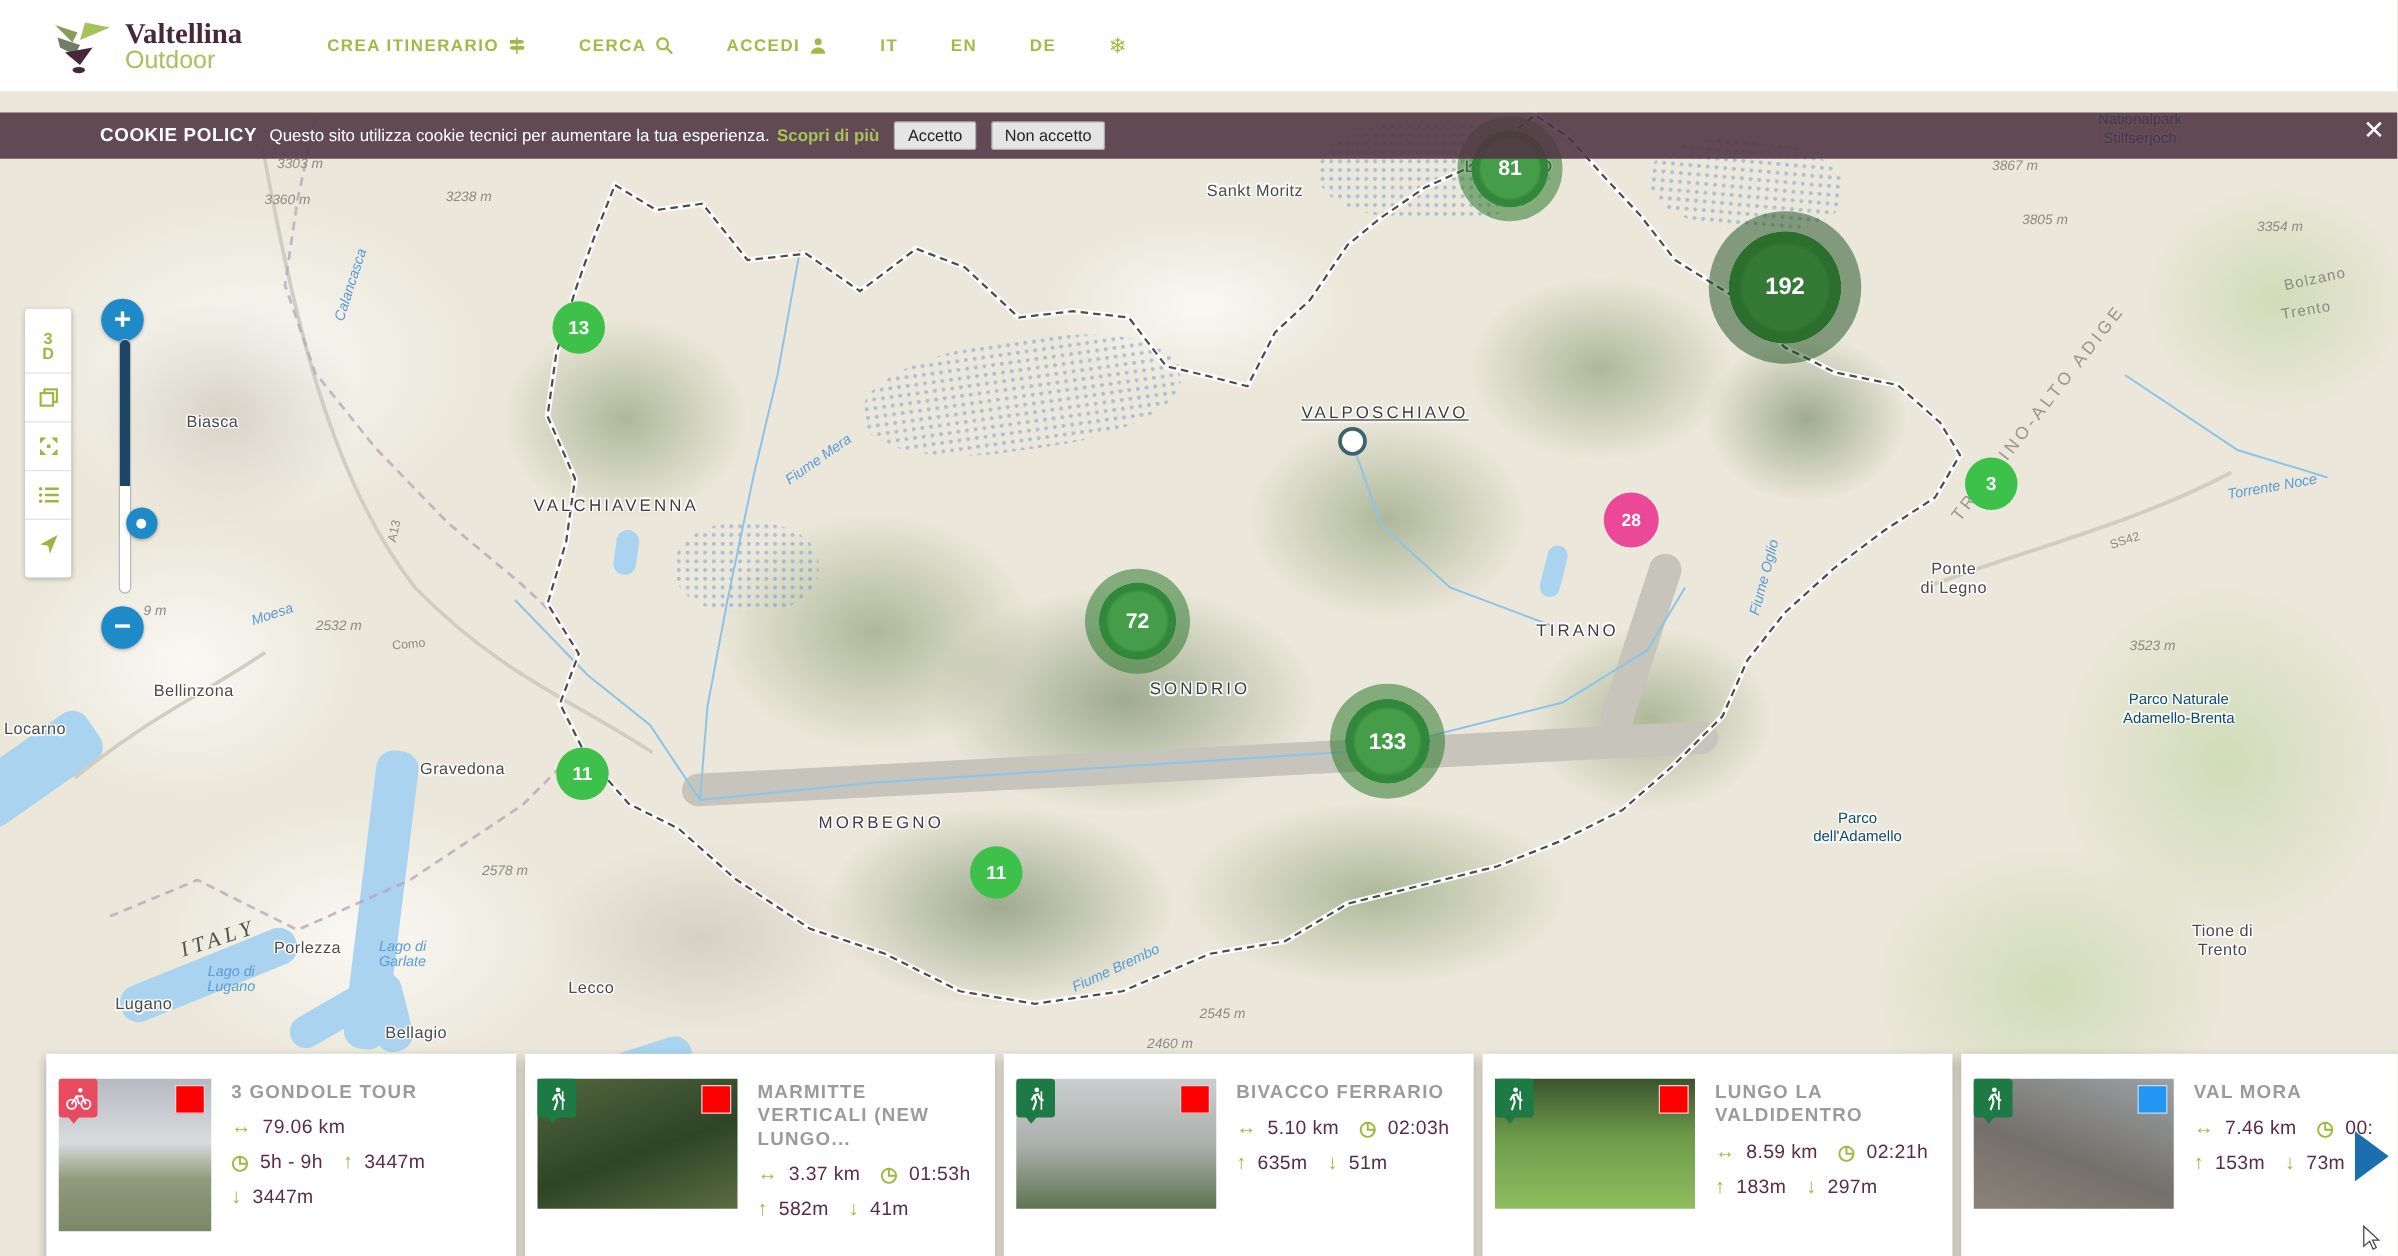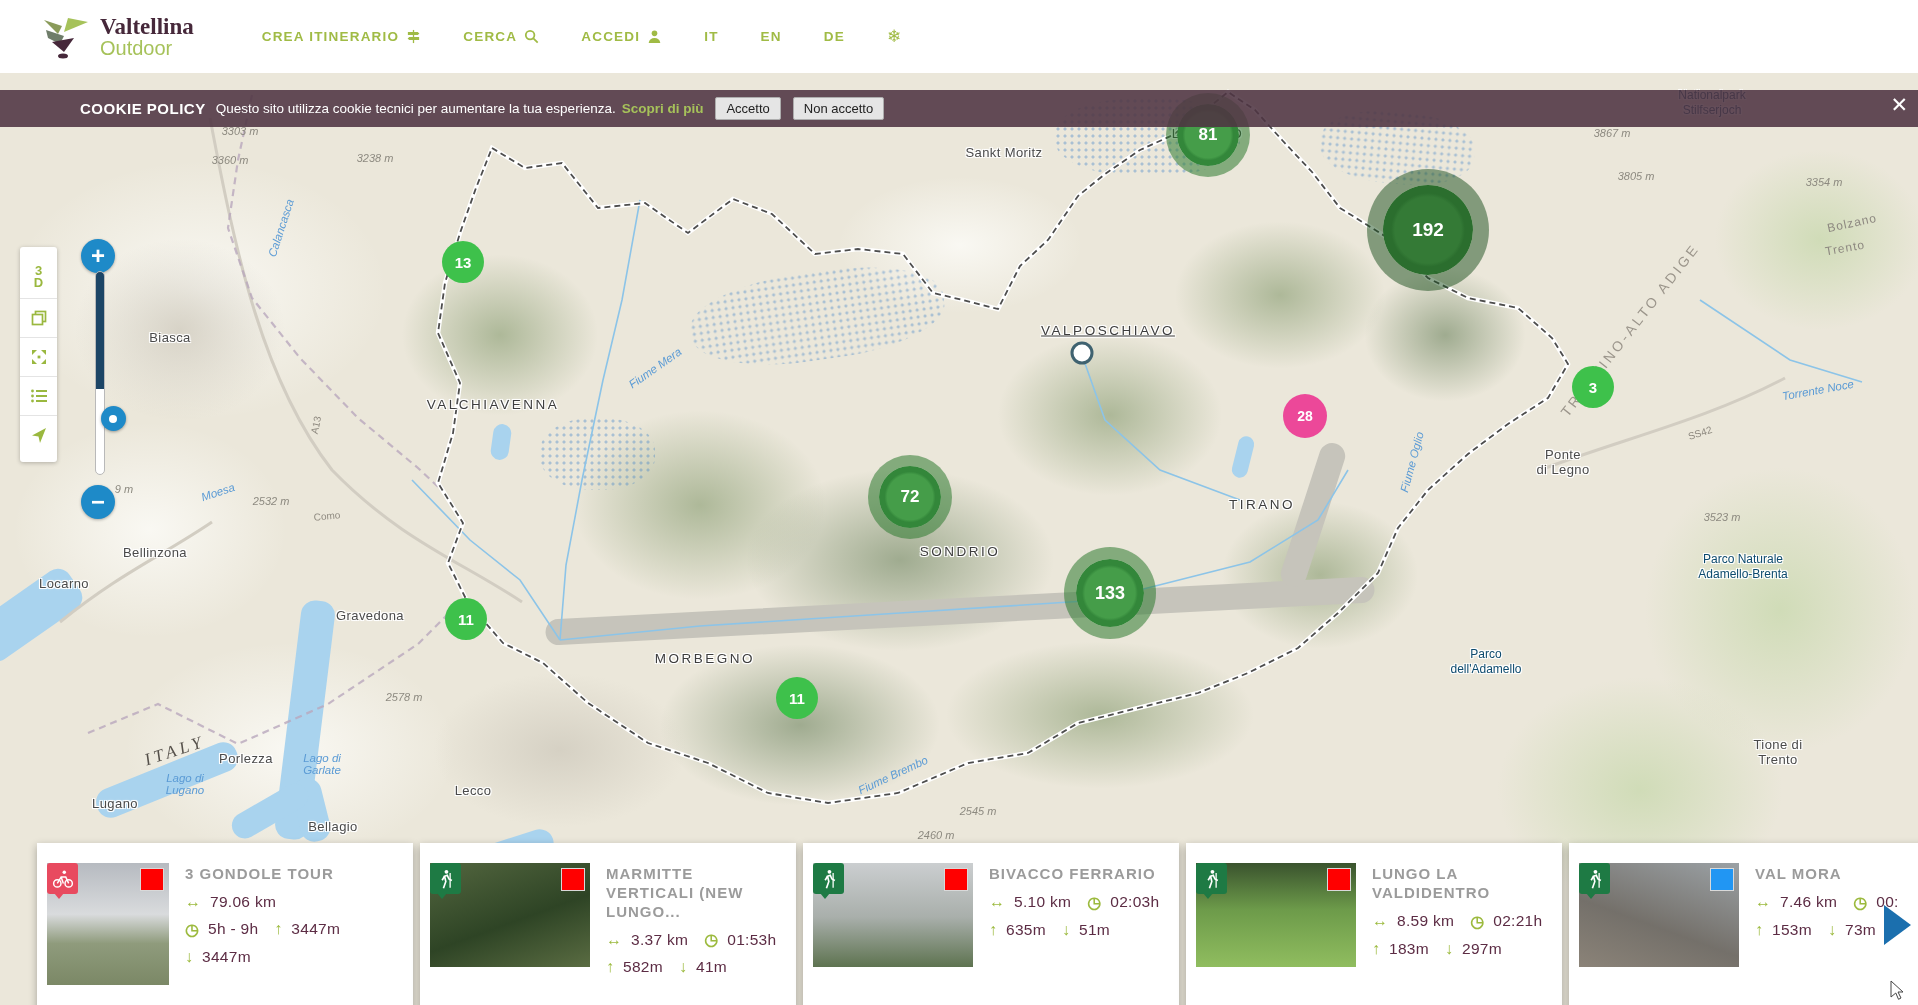--- a/index.html
+++ b/index.html
@@ -187,21 +187,21 @@
         <div class="mlabel k-caps" style="left: 1208px; top: 133px;">LIVIGNO</div>
         <div class="mlabel k-caps" style="left: 1428px; top: 230px;">BORMIO</div>
         <div class="mlabel k-caps" style="left: 1108px; top: 330px; text-decoration: underline;">VALPOSCHIAVO</div>
         <div class="mlabel k-caps" style="left: 493px; top: 404px;">VALCHIAVENNA</div>
         <div class="mlabel k-caps" style="left: 1262px; top: 504px;">TIRANO</div>
         <div class="mlabel k-caps" style="left: 960px; top: 551px;">SONDRIO</div>
         <div class="mlabel k-caps" style="left: 705px; top: 658px;">MORBEGNO</div>
         <div class="mlabel k-town" style="left: 988px; top: 152px; padding-left: 32px;">Sankt Moritz</div>
         <div class="mlabel k-town" style="left: 170px; top: 337px;">Biasca</div>
         <div class="mlabel k-town" style="left: 155px; top: 552px;">Bellinzona</div>
-        <div class="mlabel k-town" style="left: 28px; top: 583px; margin-left: 36px;">Locarno</div>
+        <div class="mlabel k-town" style="left: 28px; top: 583px;">Locarno</div>
         <div class="mlabel k-town" style="left: 370px; top: 615px;">Gravedona</div>
         <div class="mlabel k-town" style="left: 246px; top: 758px;">Porlezza</div>
         <div class="mlabel k-town" style="left: 115px; top: 803px;">Lugano</div>
         <div class="mlabel k-town" style="left: 333px; top: 826px;">Bellagio</div>
         <div class="mlabel k-town" style="left: 473px; top: 790px;">Lecco</div>
         <div class="mlabel k-town" style="left: 1563px; top: 462px;">Ponte
 di Legno</div>
         <div class="mlabel k-town" style="left: 1778px; top: 752px;">Tione di
 Trento</div>
         <div class="mlabel k-park" style="left: 1743px; top: 567px;">Parco Naturale

